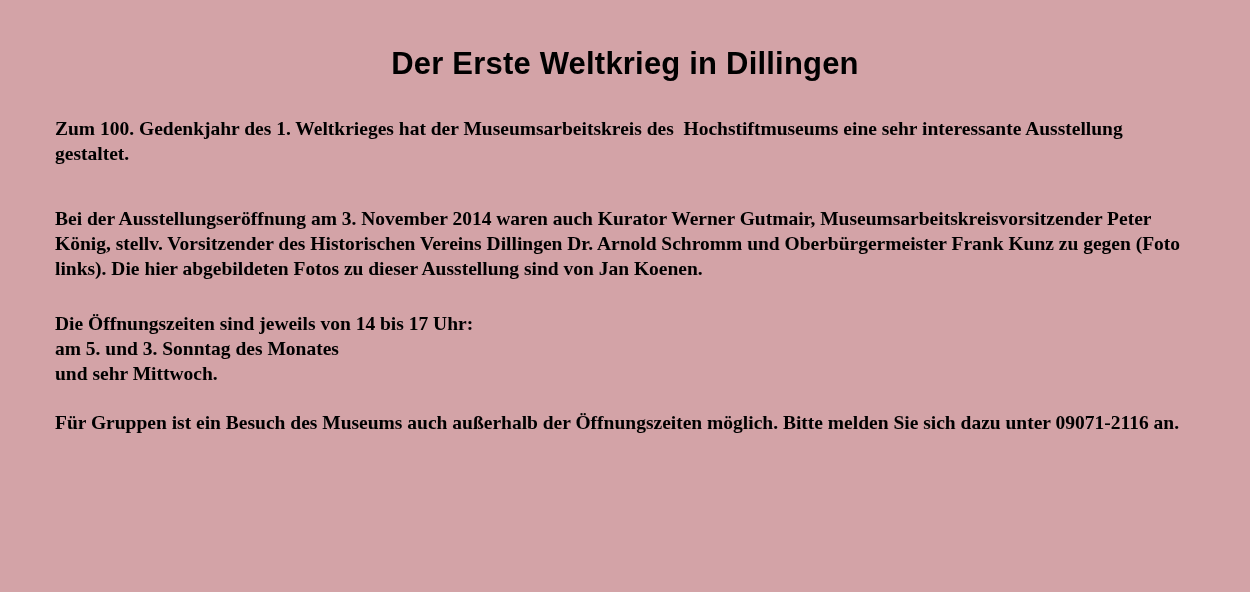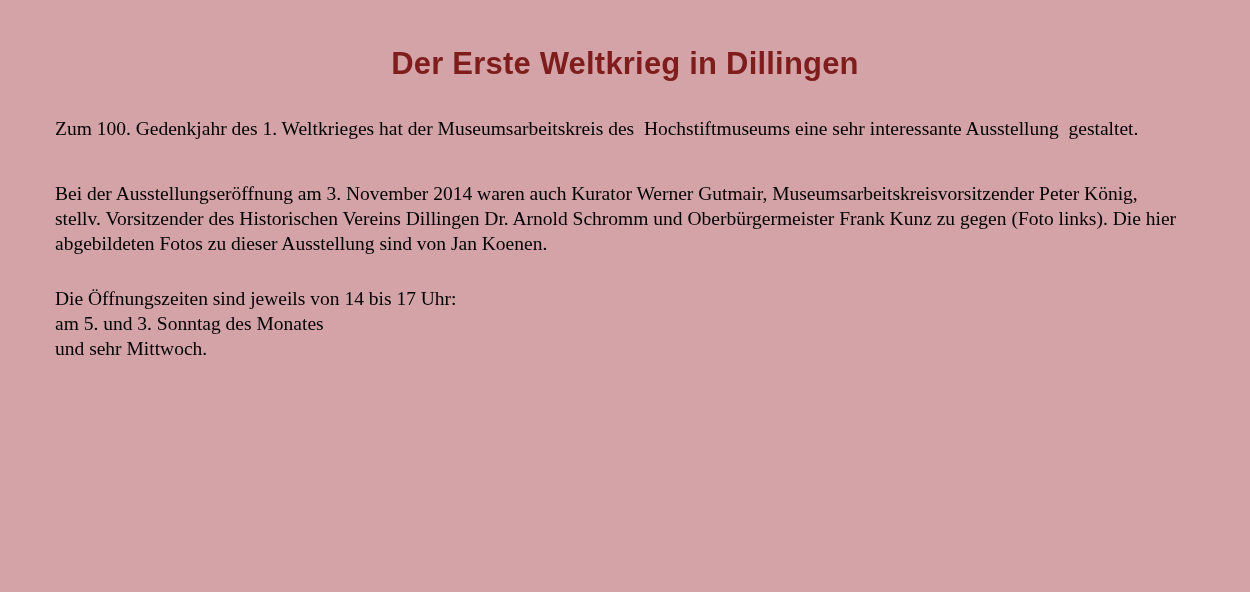--- a/index.html
+++ b/index.html
@@ -18,38 +18,38 @@
     height: 592px;
     background: #d3a3a7;
     box-sizing: border-box;
     overflow: hidden;
   }
   #page-title {
     text-align: center;
     font-family: "Liberation Sans", sans-serif;
     font-weight: bold;
     font-size: 31px;
-    color: #7f1d1d;
+    color: #000000;
     margin: 0;
     padding-top: 46px;
     letter-spacing: 0.2px;
   }
   .body-block {
     margin: 0 0 0 0;
     padding: 0 64px 0 55px;
     font-family: "Liberation Serif", serif;
     font-size: 19.5px;
     line-height: 25px;
     color: #000000;
   }
   #para-intro { margin-top: 34px; }
   #para-opening { margin-top: 40px; }
   #para-hours { margin-top: 30px; }
   #para-groups { margin-top: 24px; }
-  .line { display: block; white-space: pre-wrap; }
+  .line { display: block; white-space: pre-wrap; font-weight: bold; }
 </style>
 </head>
 <body>
 
 <div id="page" style="background: rgb(211, 163, 167);">
 
   <h1 id="page-title">Der Erste Weltkrieg in Dillingen</h1>
 
   <div id="para-intro" class="body-block">
     <span class="line">Zum 100. Gedenkjahr des 1. Weltkrieges hat der Museumsarbeitskreis des  Hochstiftmuseums eine sehr interessante Ausstellung  gestaltet.</span>
@@ -58,14 +58,17 @@
   <div id="para-opening" class="body-block">
     <span class="line">Bei der Ausstellungseröffnung am 3. November 2014 waren auch Kurator Werner Gutmair, Museumsarbeitskreisvorsitzender Peter König, stellv. Vorsitzender des Historischen Vereins Dillingen Dr. Arnold Schromm und Oberbürgermeister Frank Kunz zu gegen (Foto links). Die hier abgebildeten Fotos zu dieser Ausstellung sind von Jan Koenen.</span>
   </div>
 
   <div id="para-hours" class="body-block">
     <span class="line">Die Öffnungszeiten sind jeweils von 14 bis 17 Uhr:</span>
     <span class="line">am 5. und 3. Sonntag des Monates</span>
     <span class="line">und sehr Mittwoch.</span>
   </div>
 
+  <div id="para-groups" class="body-block">
+    <span class="line">Für Gruppen ist ein Besuch des Museums auch außerhalb der Öffnungszeiten möglich. Bitte melden Sie sich dazu unter 09071-2116 an.</span>
+  </div>
 
 </div>
 
 </body></html>

